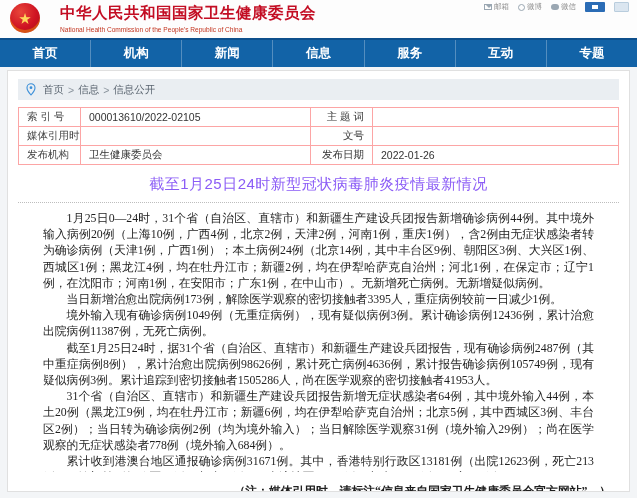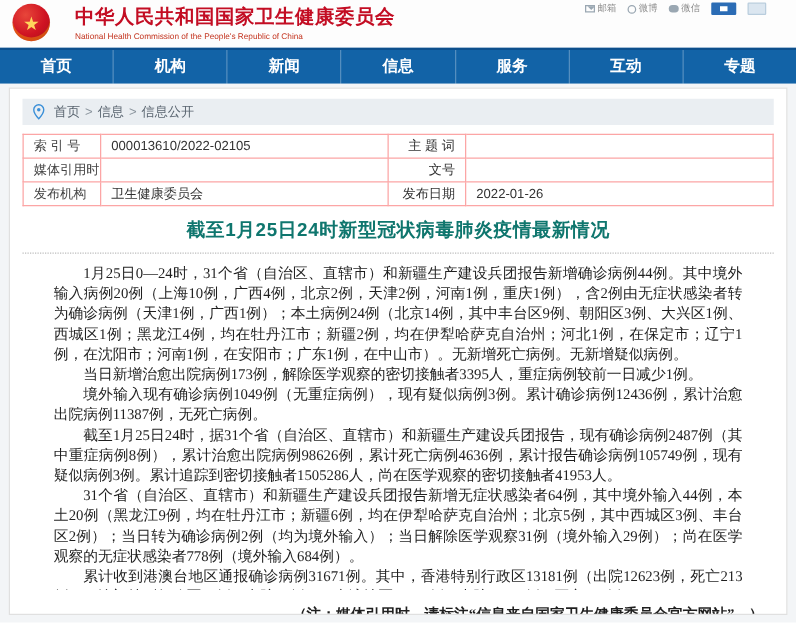--- a/index.html
+++ b/index.html
@@ -11,21 +11,21 @@
   .logo-row { position:absolute; left:10px; top:3px; display:flex; align-items:center; cursor:pointer; }
   .emblem { width:30px; height:30px; border-radius:50%;
     background:radial-gradient(circle at 35% 30%, #e8463a 0%, #cf1322 55%, #a50f18 100%);
     display:flex; align-items:center; justify-content:center; flex:0 0 auto;
     box-shadow:inset 0 -3px 0 rgba(255,200,0,.35); }
   .emblem span { color:#ffd65c; font-size:13px; line-height:1; }
   .titles { margin-left:20px; }
   .site-title { color:#c30d23; font-weight:bold; font-size:15.5px; letter-spacing:.5px; }
   .site-subtitle { color:#c3341f; font-size:6.6px; margin-top:2px; }
 
-  .topbar-right { position:absolute; right:24px; top:2px; display:flex; align-items:center; gap:9px; }
+  .topbar-right { position:absolute; right:8px; top:2px; display:flex; align-items:center; gap:9px; }
   .quick-link { display:flex; align-items:center; gap:2px; font-size:7.5px; color:#8a8a8a; cursor:pointer; }
   .mini-icon { display:inline-block; }
   .icon-mail { width:8px; height:6px; border:1px solid #9aa7b2; position:relative; }
   .icon-mail::after { content:""; position:absolute; left:0; top:0; width:0; height:0;
     border-left:3px solid transparent; border-right:3px solid transparent; border-top:3px solid #9aa7b2; margin-left:0.5px;}
   .icon-weibo { width:7px; height:7px; border:1.5px solid #9aa7b2; border-radius:50%; }
   .icon-wechat { width:8px; height:6px; background:#9aa7b2; border-radius:3px; }
   .topbar-btn { height:10px; border-radius:1px; cursor:pointer; }
   .btn-blue { width:20px; background:#2b6cb5; display:flex; align-items:center; justify-content:center; }
   .btn-blue i { display:block; width:6px; height:4px; background:#fff; }
@@ -47,22 +47,22 @@
   .breadcrumb .sep { color:#8a949d; margin:0 1px; }
   .pin-icon { margin-right:4px; display:flex; align-items:center; }
 
   .meta-table { width:calc(100% - 20px); margin:7px 10px 0; border-collapse:collapse;
     font-size:10.5px; color:#333; table-layout:fixed; }
   .meta-table td { border:1px solid #fca5a5; height:19px; padding:0 8px; overflow:hidden; white-space:nowrap; }
   td.m-label { width:62px; color:#444; }
   td.m-val1 { width:230px;margin-left:36px; }
   td.m-label2 { width:62px;text-align:right; }
 
-  .article-title { margin-top:10px; text-align:center; font-size:15px; font-weight:bold;
-    color:#0f766e; letter-spacing:.5px; }
+  .article-title { margin-top:10px; text-align:center; font-size:15px; font-weight:normal;
+    color:#8b5cf6; letter-spacing:.5px; }
   .dotted { border-bottom:1px dotted #bdbdbd; margin:8px 10px 7px; }
 
   .article-body { margin:0 35px; font-family:"Liberation Serif", serif; font-size:11.8px;
     line-height:16.2px; color:#1f1f1f; text-align:justify; height:262px; overflow:hidden; }
   .article-body p { text-indent:2em; margin:0; }
 
   .article-note { margin:12px 18px 0; text-align:right; font-family:"Liberation Serif", serif;
     font-size:11.8px; font-weight:bold; color:#1f1f1f; }
 </style>
 </head>

